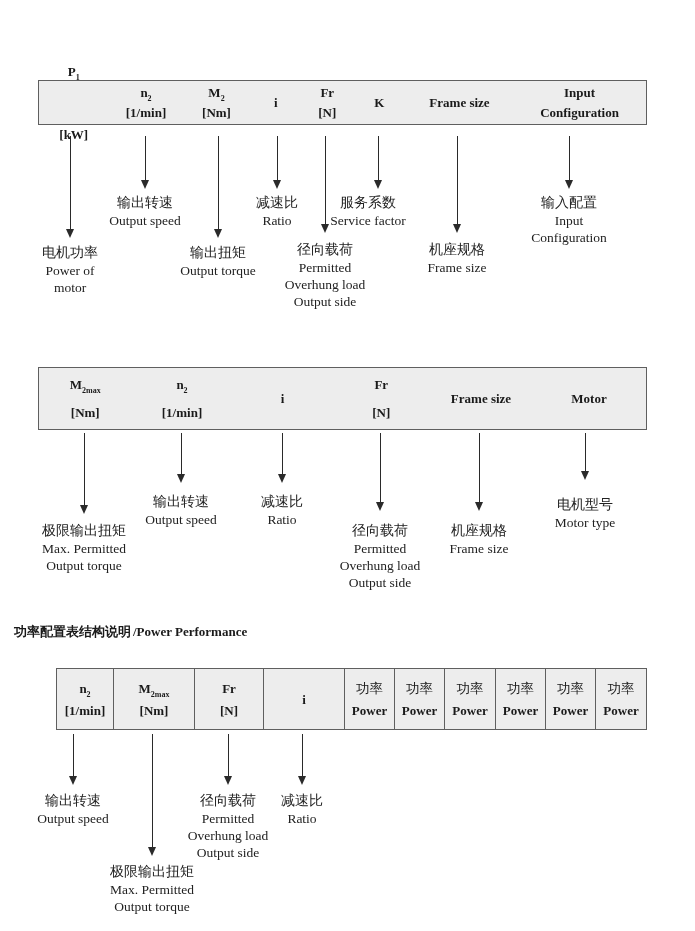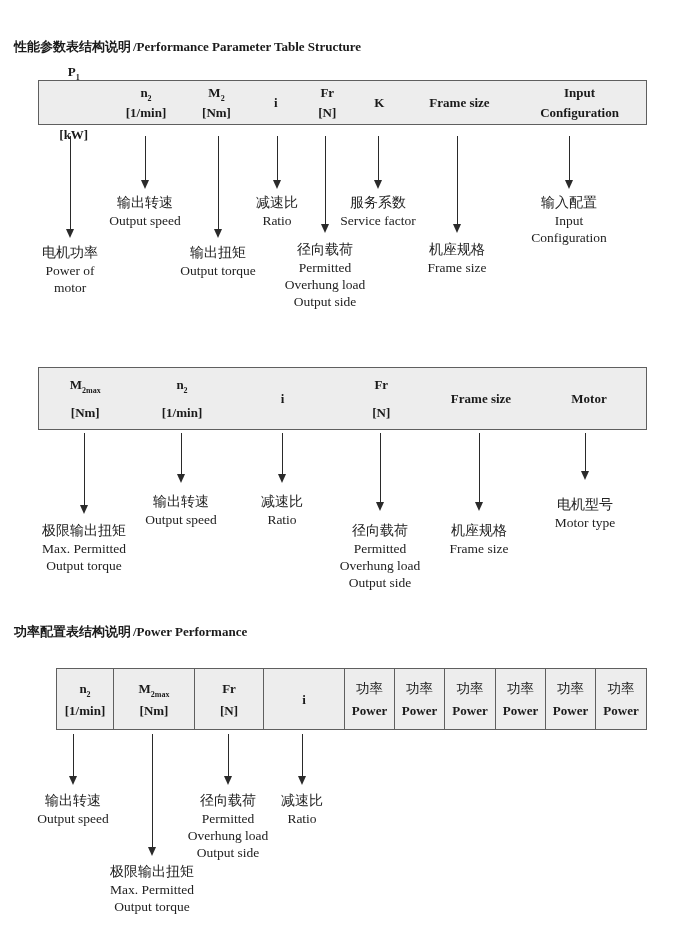--- a/index.html
+++ b/index.html
@@ -29,23 +29,20 @@
   .clabel{position:absolute;transform:translateX(-50%);text-align:center;
           white-space:nowrap;color:#222;}
   .clabel .lz{font-size:14px;line-height:17.5px;}
   .clabel .len{font-size:13.5px;line-height:17px;font-family:"Liberation Serif",serif;}
 </style>
 </head>
 <body>
 
 <div class="page">
 
-  <div class="sec-heading h1">
-    <span class="zh cjk">性能参数表结构说明</span><span class="en">/Performance Parameter Table Structure</span>
-  </div>
   <div id="t1" class="ptable t1" style="left: 38px; top: 80px; height: 45px; width: 609px;">
       <div class="cell" style="width: 69.5px; gap: 48px;">
         <div class="l1"><span>P</span><sub>1</sub></div>
         <div class="l2">[kW]</div>
       </div>
       <div class="cell" style="width: 75px;">
         <div class="l1"><span>n</span><sub>2</sub></div>
         <div class="l2">[1/min]</div>
       </div>
       <div class="cell" style="width: 66px;">
@@ -169,21 +166,21 @@
       <div class="aline" style="left: 325px; top: 136px; height: 89px;"></div>
       <div class="ahead" style="left: 321px; top: 224px;"></div>
       <div class="clabel" style="left: 325px; top: 241px;">
         <div class="lz cjk">径向载荷</div>
         <div class="len">Permitted</div>
         <div class="len">Overhung load</div>
         <div class="len">Output side</div>
       </div>
       <div class="aline" style="left: 378px; top: 136px; height: 45px;"></div>
       <div class="ahead" style="left: 374px; top: 180px;"></div>
-      <div class="clabel" style="left: 378px; top: 194px;">
+      <div class="clabel" style="left: 368px; top: 194px;">
         <div class="lz cjk">服务系数</div>
         <div class="len">Service factor</div>
       </div>
       <div class="aline" style="left: 457px; top: 136px; height: 89px;"></div>
       <div class="ahead" style="left: 453px; top: 224px;"></div>
       <div class="clabel" style="left: 457px; top: 241px;">
         <div class="lz cjk">机座规格</div>
         <div class="len">Frame size</div>
       </div>
       <div class="aline" style="left: 569px; top: 136px; height: 45px;"></div>

